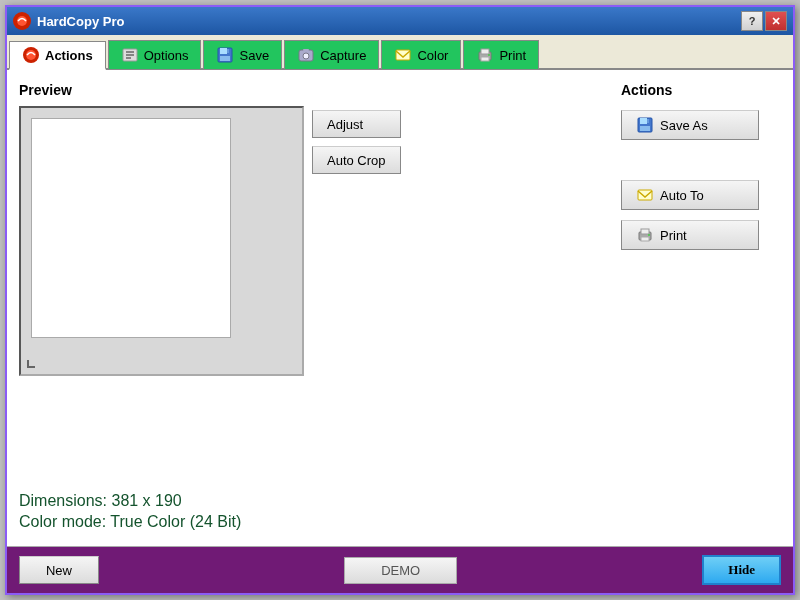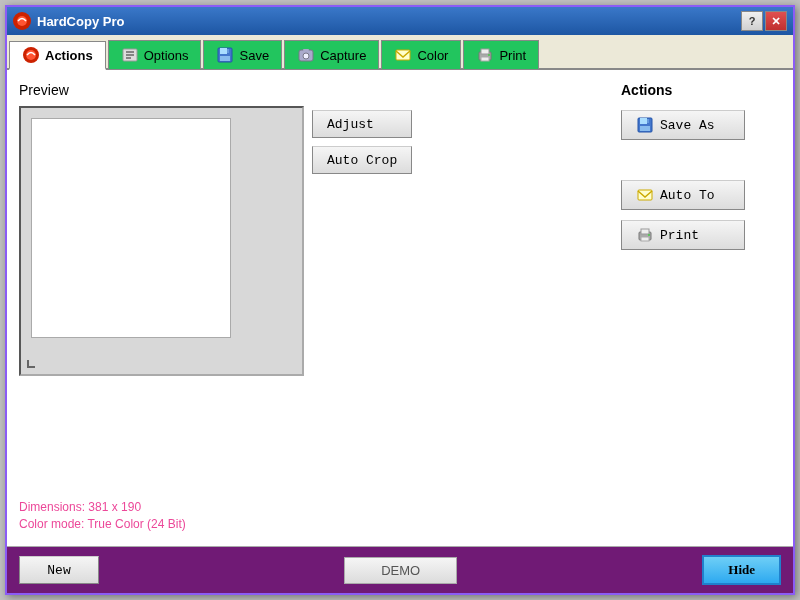--- a/index.html
+++ b/index.html
@@ -127,21 +127,21 @@
 
     
     .left-panel {
       flex: 1;
       display: flex;
       flex-direction: column;
     }
 
     .panel-title {
       font-size: 14px;
-      font-weight: normal;
+      font-weight: bold;
       margin-bottom: 8px;
     }
 
     .preview-area {
       display: flex;
       gap: 8px;
       flex: 1;
     }
 
     .preview-canvas {
@@ -175,22 +175,22 @@
 
     .preview-buttons {
       display: flex;
       flex-direction: column;
       gap: 8px;
       padding-top: 4px;
     }
 
     .preview-info {
       margin-top: 6px;
-      font-size: 12px;
-      color: #ec4899;
+      font-size: 16px;
+      color: #14532d;
     }
 
     .preview-info p {
       margin-bottom: 3px;
     }
 
     
     .right-panel {
       width: 160px;
       display: flex;
@@ -211,30 +211,30 @@
     }
 
     
     .win-btn {
       background: linear-gradient(to bottom, #f5f5f5, #dcdcdc);
       border: 1px solid #888;
       border-top: 1px solid #ccc;
       padding: 5px 14px;
       cursor: pointer;
       font-size: 13px;
-      font-family: Liberation Mono, monospace;
+      font-family: Liberation Sans, sans-serif;
       display: flex;
       align-items: center;
       gap: 6px;
       min-height: 28px;
       text-align: center;
     }
 
     .action-btn {
-      width: 124px;
+      width: 138px;
       font-size: 13px;
     }
 
     
     .bottom-bar {
       display: flex;
       align-items: center;
       padding: 8px 12px;
       background: #701a75;
       border-top: 1px solid #aaa;

